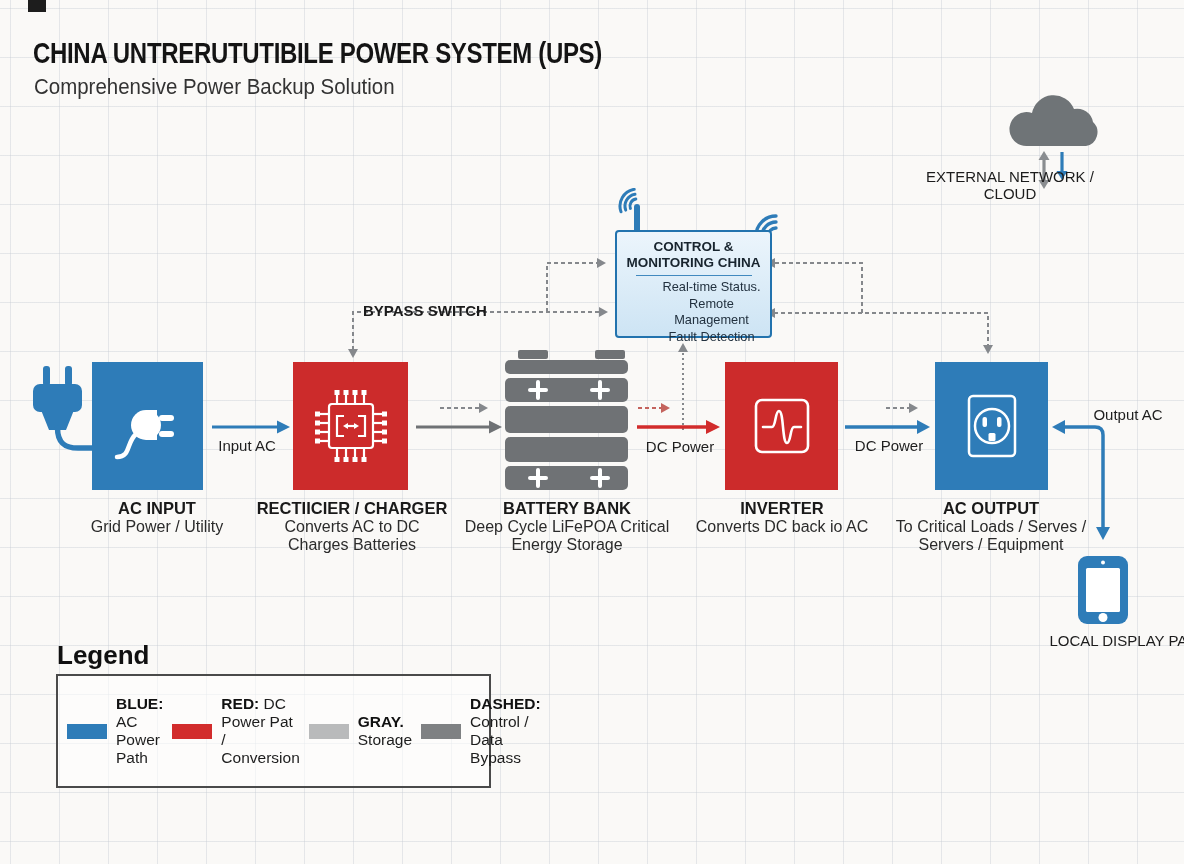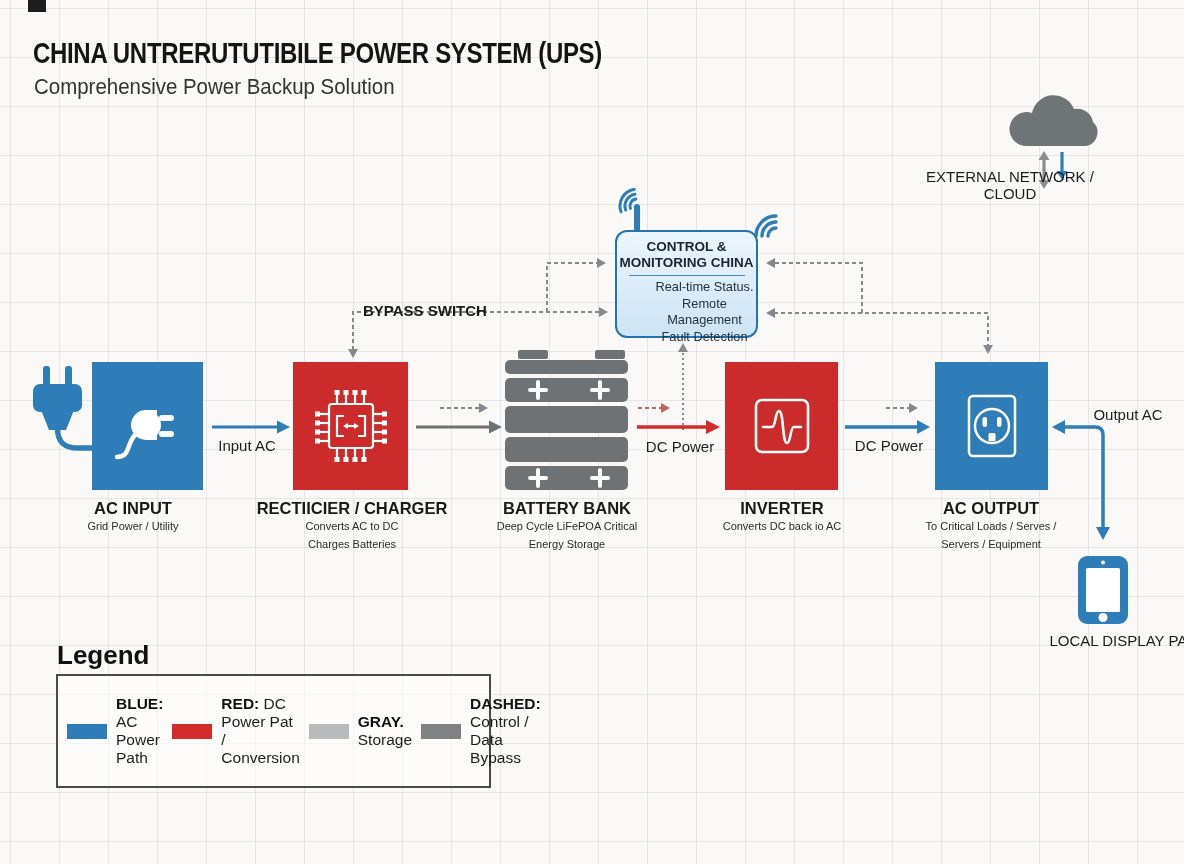--- a/index.html
+++ b/index.html
@@ -11,32 +11,32 @@
       linear-gradient(to bottom, rgba(203,207,214,0.45) 1px, transparent 1px);
     background-size:49px 49px;background-position:10px 8px;}
   .abs{position:absolute;}
   .topmark{left:28px;top:0;width:18px;height:12px;background:#1d1d1d;}
   .title{left:33px;top:36px;font-size:30px;font-weight:bold;color:#141414;
     letter-spacing:-0.4px;white-space:nowrap;transform:scaleX(0.80);transform-origin:left top;}
   .subtitle{left:34px;top:74px;font-size:22px;color:#333;white-space:nowrap;
     transform:scaleX(0.93);transform-origin:left top;}
   .cloud-label{left:905px;top:168px;width:210px;text-align:center;font-size:15px;
     font-weight:500;color:#1c1c1c;}
-  .control-box{left:615px;top:230px;width:143px;height:108px;box-sizing:border-box;
-    border:2.5px solid #2273ae;border-radius:12px;
+  .control-box{left:615px;top:230px;width:157px;height:108px;box-sizing:border-box;
+    border:2.5px solid #2273ae;border-radius:4px;
     background:linear-gradient(180deg,#ecf5fc 0%,#cde4f4 100%);
     text-align:center;padding-top:7px;}
   .cu-title{font-size:13.5px;font-weight:bold;color:#18242e;line-height:16px;}
   .cu-divider{width:116px;margin:4px auto 3px auto;border-top:1.5px solid #4189bf;}
   .cu-feat{font-size:12.8px;color:#22313f;line-height:16.5px;margin-left:36px;}
   .bypass-label{left:363px;top:302px;font-size:15px;font-weight:600;color:#1b1b1b;white-space:nowrap;}
   .comp-box{top:362px;height:128px;display:flex;align-items:center;justify-content:center;}
   .comp-label{top:499px;text-align:center;}
   .comp-name{font-size:16.5px;font-weight:bold;color:#191919;line-height:19px;}
-  .comp-desc{font-size:11px;color:#2b2b2b;line-height:17.5px;}
+  .comp-desc{font-size:16px;color:#2b2b2b;line-height:17.5px;}
   .flow-label{font-size:15px;color:#1e1e1e;text-align:center;width:110px;white-space:nowrap;}
   .panel-label{left:1038px;top:632px;width:190px;text-align:center;font-size:15px;
     font-weight:500;color:#1c1c1c;}
   .legend-title{left:57px;top:640px;font-size:26px;font-weight:600;color:#101010;}
   .legend-box{left:56px;top:674px;width:435px;height:114px;box-sizing:border-box;
     border:2px solid #4a4a4a;background:rgba(255,255,255,0.55);
     display:flex;justify-content:space-evenly;padding:4px 0;}
   .legend-row{display:flex;align-items:center;padding-left:9px;}
   .legend-swatch{width:40px;height:15px;margin-right:9px;flex:none;}
   .legend-text{font-size:15.5px;color:#1d1d1d;}
@@ -143,21 +143,21 @@
 
   <div class="abs comp-box" style="left:92px;width:111px;background:#2e7cb8">
     <svg width="70" height="70" viewBox="0 0 70 70">
       <path d="M4,66 C18,66 13,52 23,43" stroke="#ffffff" stroke-width="4.5" fill="none" stroke-linecap="round"></path>
       <circle cx="33" cy="34" r="15" fill="#ffffff"></circle>
       <rect x="33" y="19" width="11" height="30" fill="#ffffff"></rect>
       <rect x="46" y="24" width="15" height="6" rx="3" fill="#ffffff"></rect>
       <rect x="46" y="40" width="15" height="6" rx="3" fill="#ffffff"></rect>
     </svg>
   </div>
-  <div class="abs comp-label" style="left:23px;width:220px">
+  <div class="abs comp-label" style="left:47px;width:220px">
     <div class="comp-name">AC INPUT</div>
     <div class="comp-desc">Grid Power / Utility</div>
   </div>
 
   <div class="abs comp-box" style="left:293px;width:115px;background:#cc2b2b">
     <svg width="76" height="76" viewBox="0 0 76 76">
       <g stroke="#ffffff" stroke-width="2.2" fill="none">
         <rect x="16" y="16" width="44" height="44" rx="3"></rect>
         <line x1="24" y1="6" x2="24" y2="16"></line>
           <line x1="33" y1="6" x2="33" y2="16"></line>

